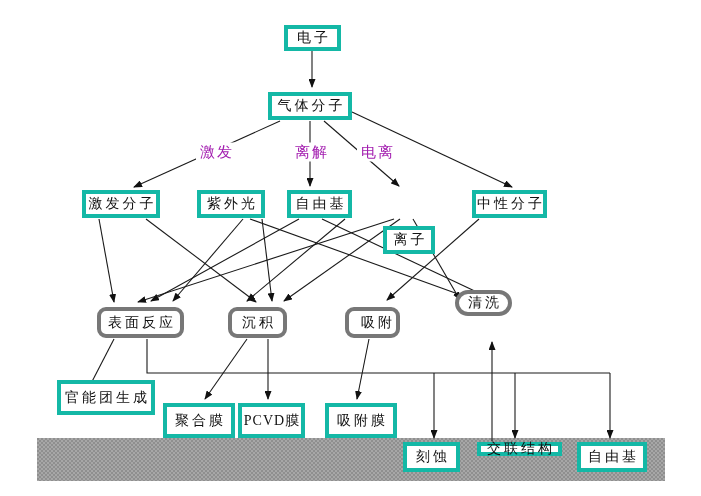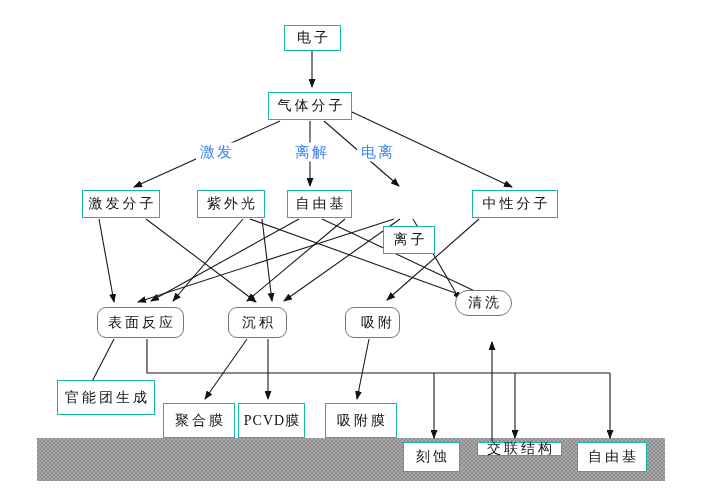--- a/index.html
+++ b/index.html
@@ -10,29 +10,29 @@
   #substrate{
     position:absolute;
     background-image:conic-gradient(#a7a7a7 25%, #8f8f8f 0 50%, #a7a7a7 0 75%, #8f8f8f 0);
     background-size:4px 4px;
     background-color:#9a9a9a;
     z-index:1;
   }
   #edge-layer{position:absolute;left:0;top:0;z-index:2;}
   .node{
     position:absolute;display:flex;align-items:center;justify-content:center;
-    background:#fff;border:1px solid #14b8a6;box-sizing:border-box;
+    background:#fff;border:4px solid #14b8a6;box-sizing:border-box;
     font-size:14px;color:#111;letter-spacing:3px;text-indent:3px;
     z-index:3;white-space:nowrap;
   }
   .node.rounded{border-radius:9px;border-color:#777;}
   .node.latin{letter-spacing:1px;text-indent:1px;}
   .edge-label{
     position:absolute;transform:translate(-50%,-50%);
-    background:#fff;padding:0 2px;font-size:15px;color:#3b82f6;
+    background:#fff;padding:0 2px;font-size:15px;color:#a21caf;
     letter-spacing:2px;text-indent:2px;z-index:4;white-space:nowrap;
   }
   polyline{fill:none;stroke:#1a1a1a;stroke-width:1.1;}
 </style>
 </head>
 <body>
 
 <div id="stage">
   <div id="substrate" style="left: 37px; top: 438px; width: 628px; height: 43px;"></div>
   <svg id="edge-layer" width="701" height="496" viewBox="0 0 701 496">
@@ -70,21 +70,21 @@
         <polyline points="492,441 492,342" marker-end="url(#arrowhead)"></polyline>
       </g>
   </svg>
   <div id="node-layer">
       <div class="node " style="left: 284px; top: 25px; width: 57px; height: 26px;">电子</div>
       <div class="node " style="left: 268px; top: 92px; width: 84px; height: 28px;">气体分子</div>
       <div class="node " style="left: 82px; top: 190px; width: 78px; height: 28px;">激发分子</div>
       <div class="node " style="left: 197px; top: 190px; width: 68px; height: 28px;">紫外光</div>
       <div class="node " style="left: 287px; top: 190px; width: 65px; height: 28px;">自由基</div>
       <div class="node " style="left: 383px; top: 190px; width: 52px; height: 28px; margin-top: 36px;">离子</div>
-      <div class="node " style="left: 472px; top: 190px; width: 86px; height: 28px;">中性分子</div>
+      <div class="node " style="left: 472px; top: 190px; width: 75px; height: 28px;">中性分子</div>
       <div class="node rounded" style="left: 97px; top: 307px; width: 87px; height: 31px;">表面反应</div>
       <div class="node rounded" style="left: 228px; top: 307px; width: 59px; height: 31px;">沉积</div>
       <div class="node rounded" style="left: 345px; top: 307px; width: 55px; height: 31px; padding-left: 8px;">吸附</div>
       <div class="node rounded" style="left: 455px; top: 290px; width: 57px; height: 26px; border-radius: 15px;">清洗</div>
       <div class="node " style="left: 57px; top: 380px; width: 98px; height: 35px;">官能团生成</div>
       <div class="node " style="left: 163px; top: 403px; width: 72px; height: 35px;">聚合膜</div>
       <div class="node  latin" style="left: 238px; top: 403px; width: 67px; height: 35px;">PCVD膜</div>
       <div class="node " style="left: 325px; top: 403px; width: 72px; height: 35px;">吸附膜</div>
       <div class="node " style="left: 403px; top: 442px; width: 57px; height: 30px;">刻蚀</div>
       <div class="node " style="left: 477px; top: 442px; width: 85px; height: 14px;">交联结构</div>

